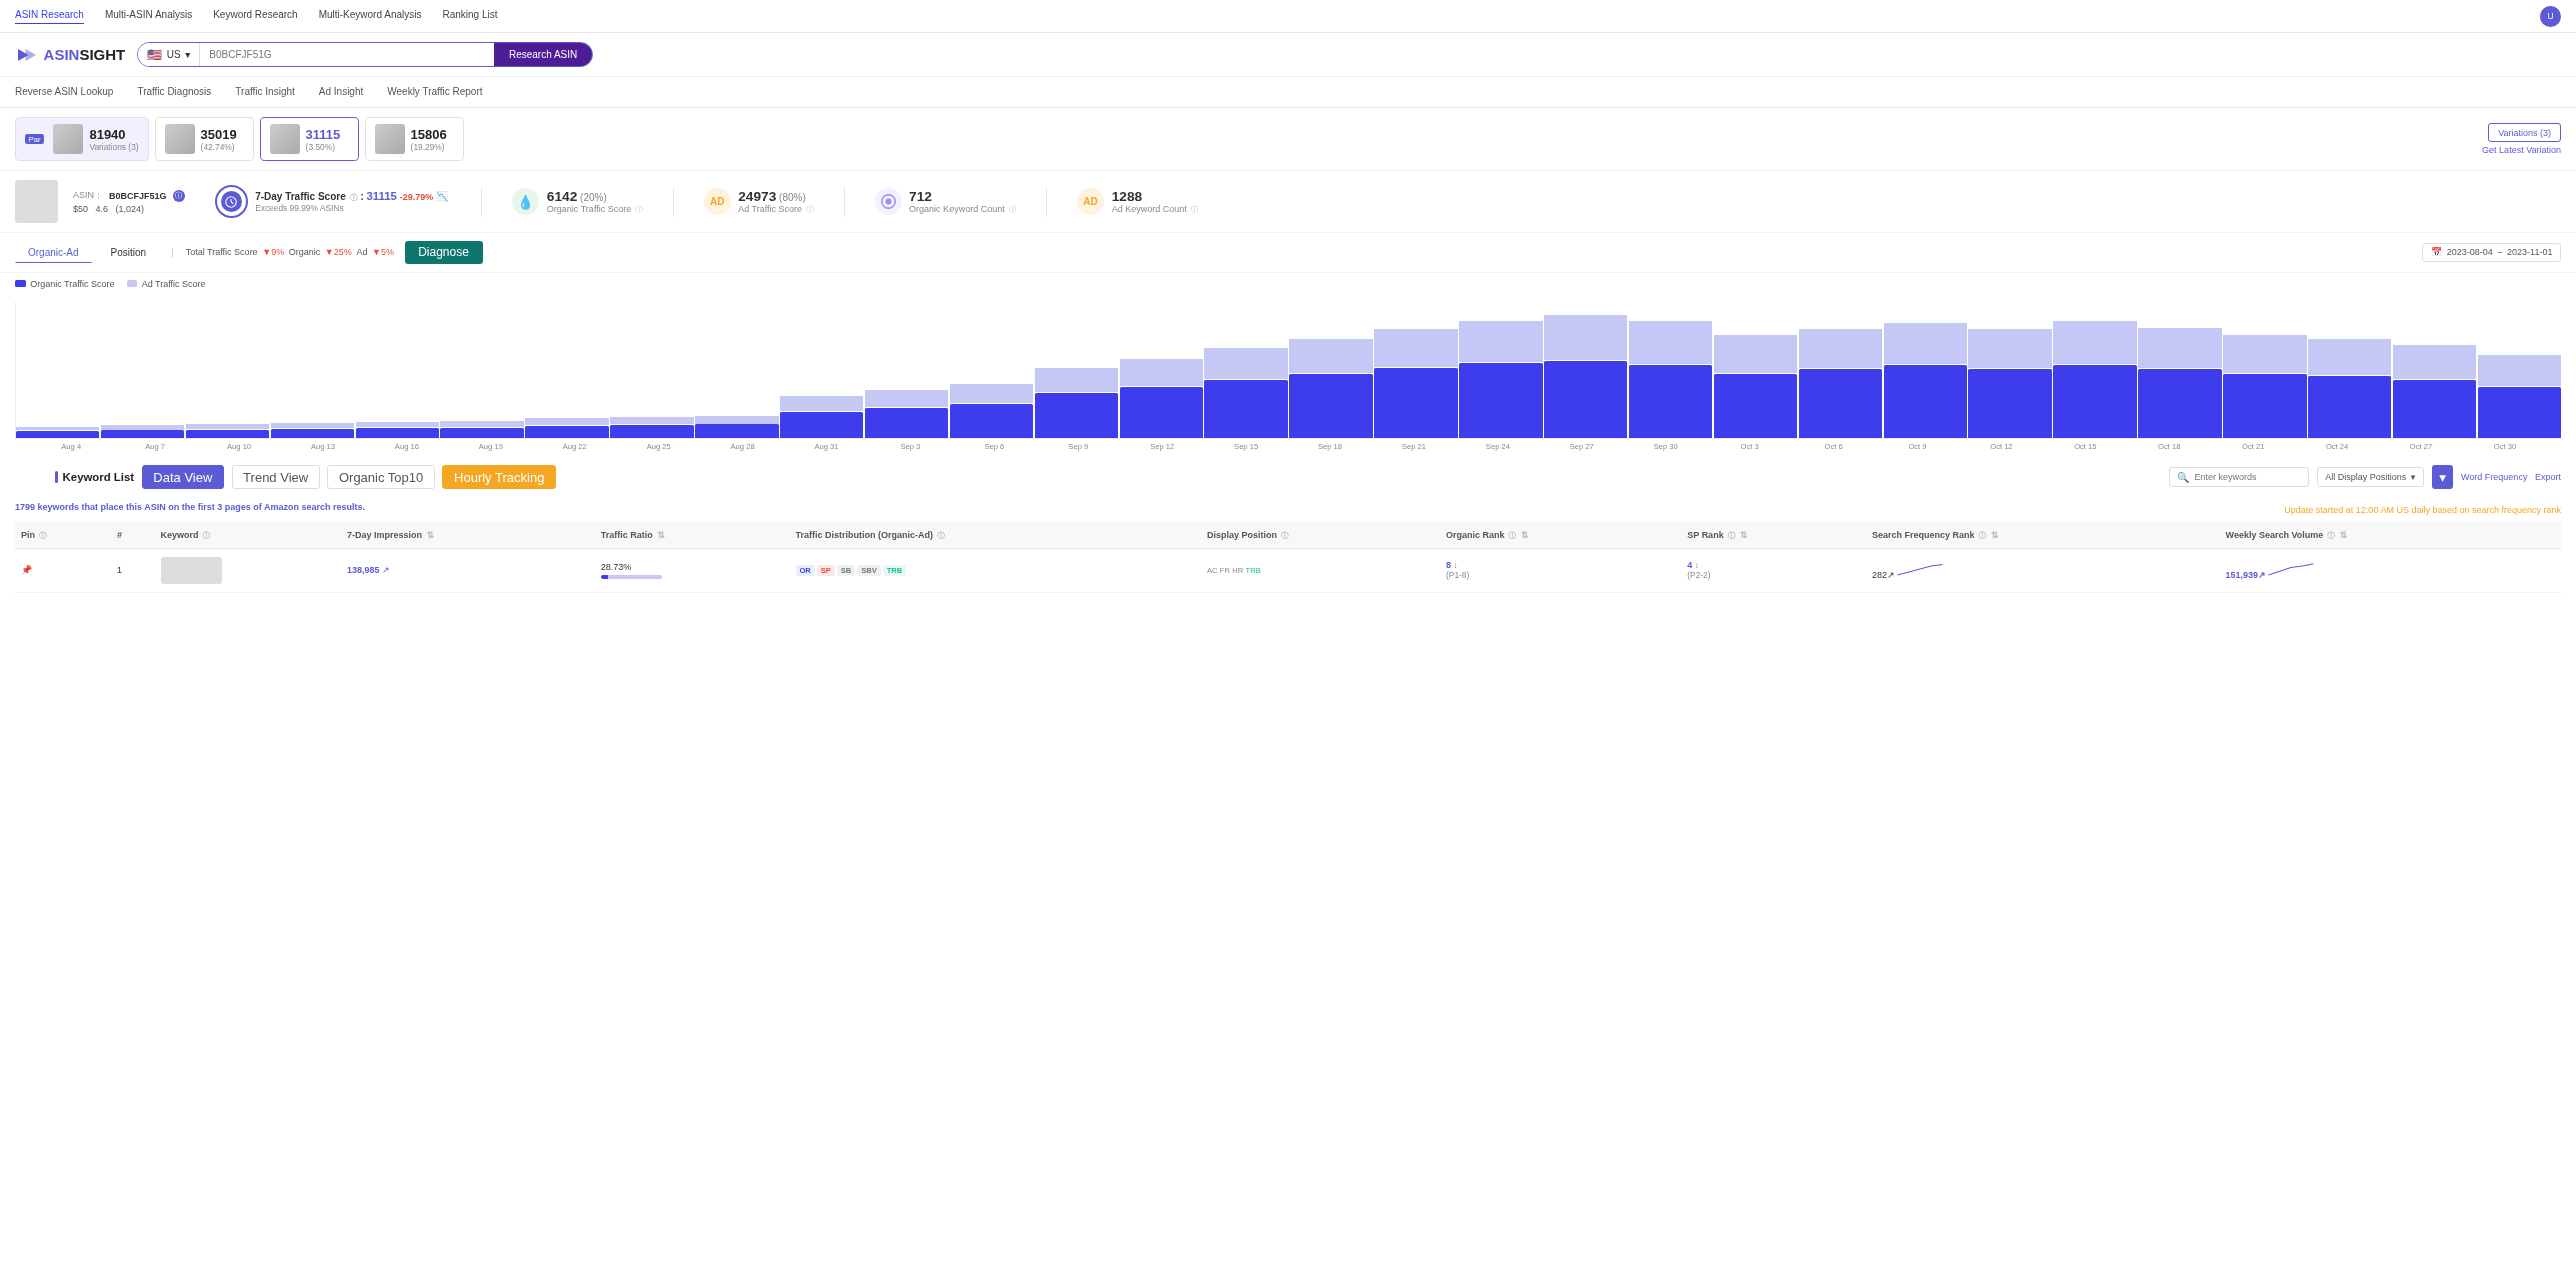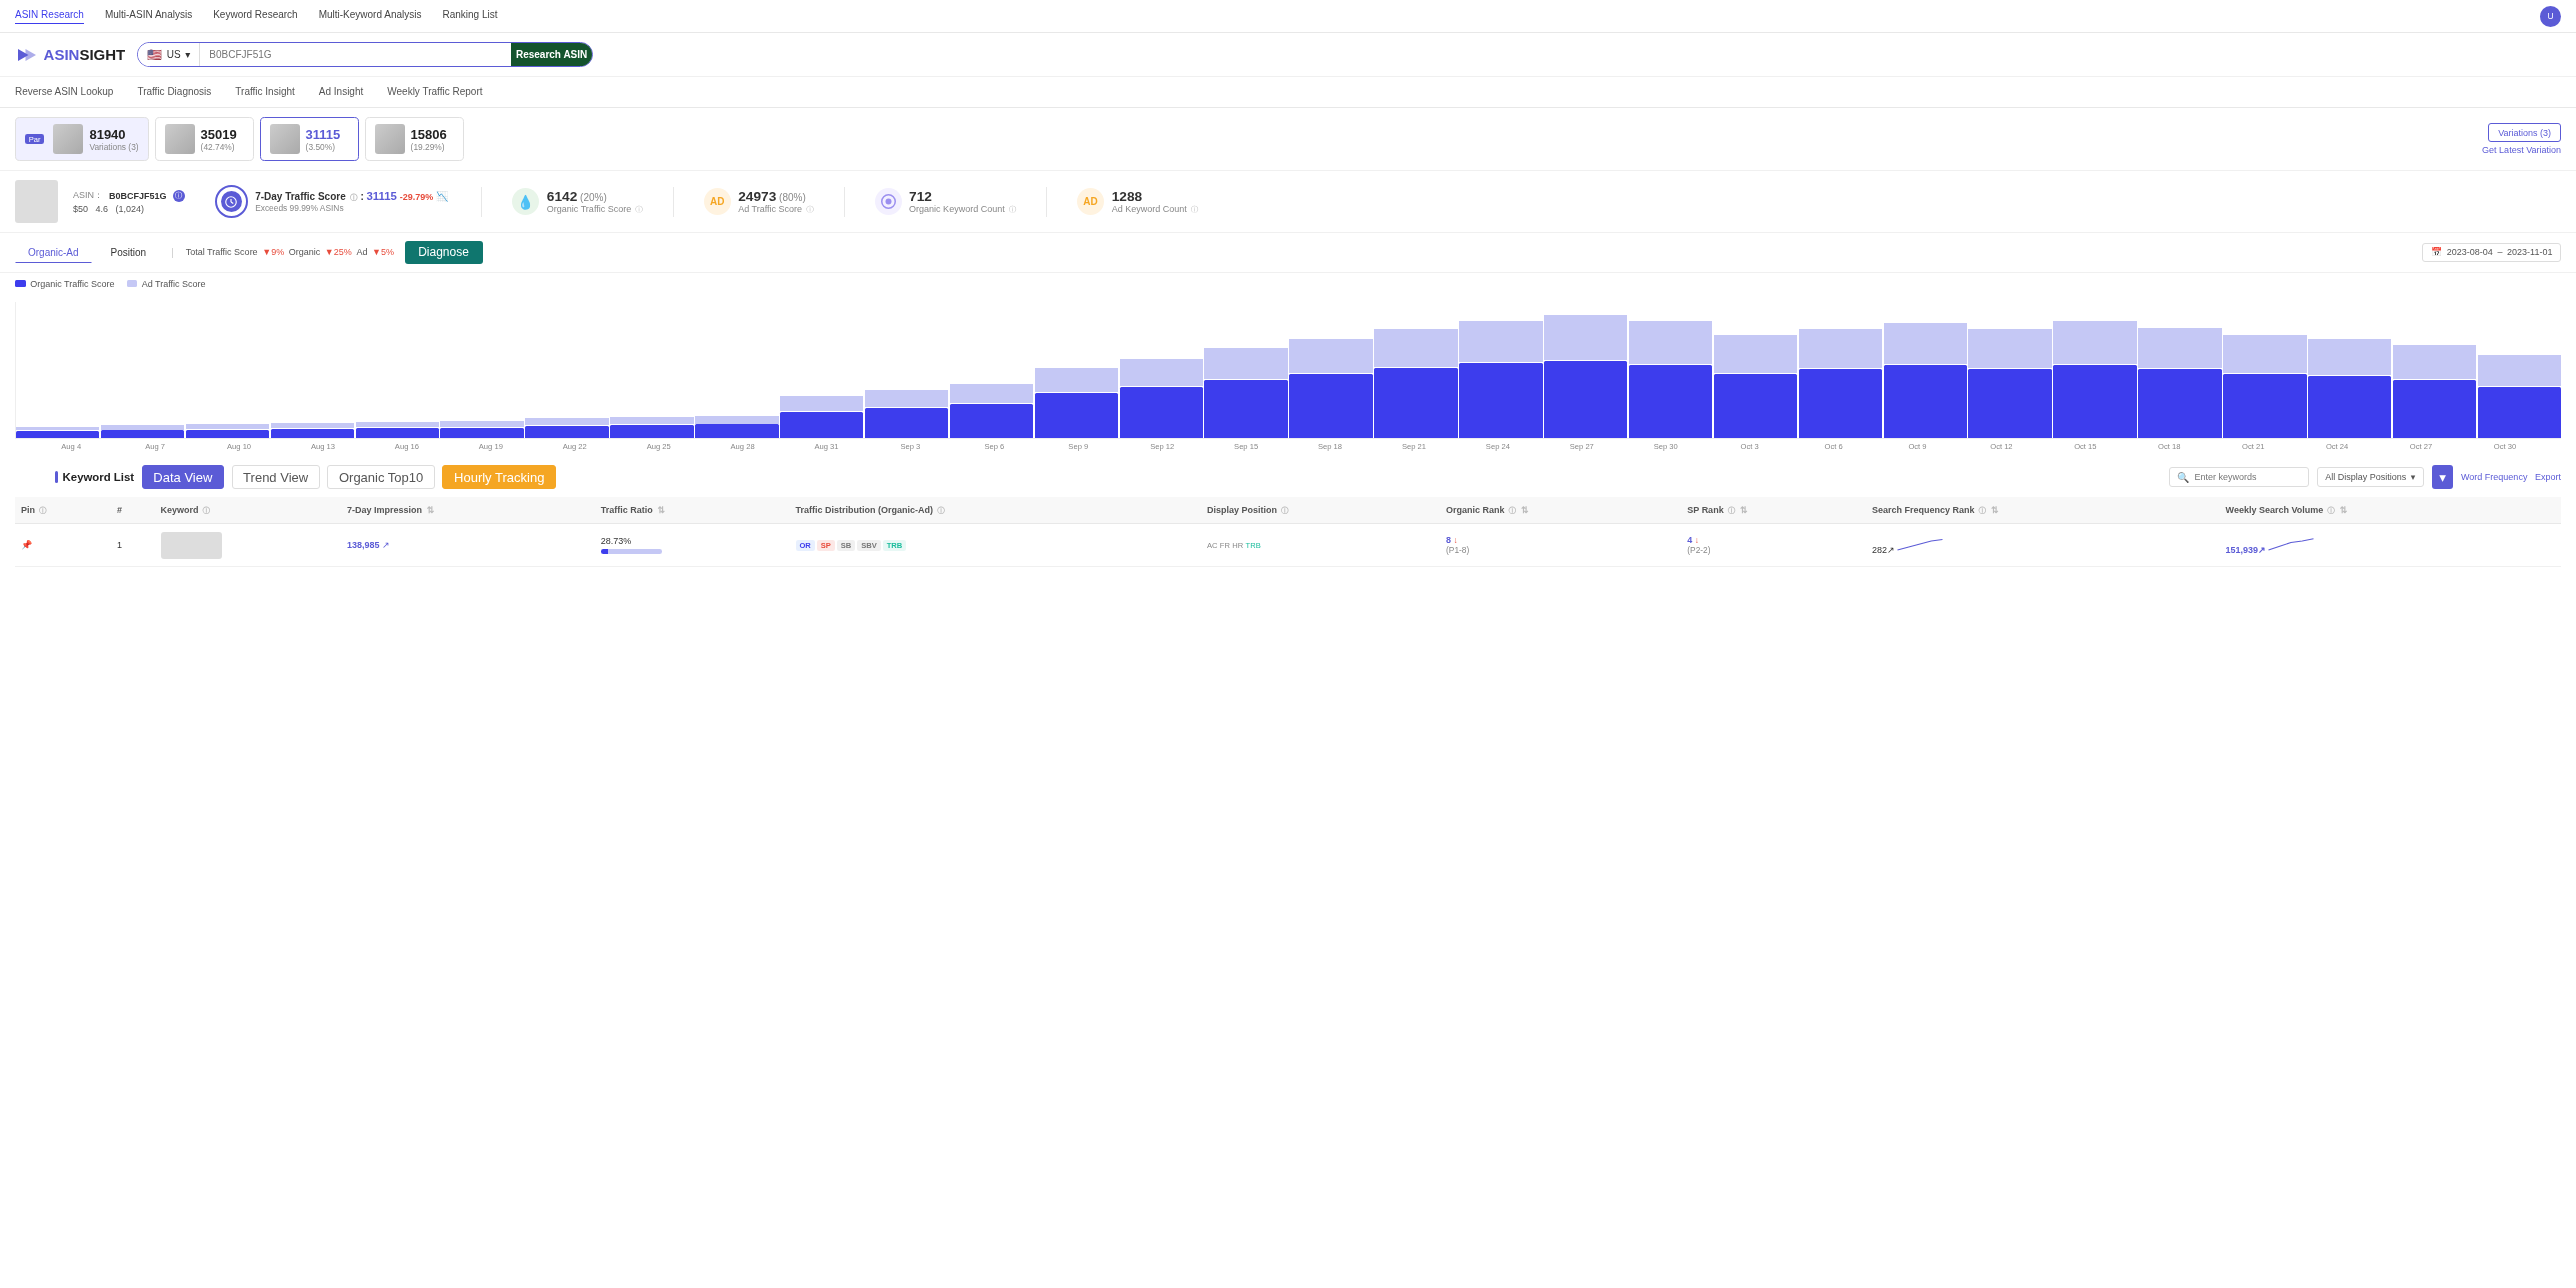--- a/index.html
+++ b/index.html
@@ -13,21 +13,21 @@
     .user-avatar { width: 21px; height: 21px; border-radius: 50%; background: #5b5bd6; display: flex; align-items: center; justify-content: center; color: #fff; font-size: 8.4px; }
 
     
     .header { display: flex; align-items: center; padding: 9px 15px; gap: 12px; border-bottom: 0.8px solid #f0f0f0; }
     .logo { display: flex; align-items: center; gap: 4.6px; }
     .logo-icon { width: 24px; height: 24px; }
     .search-bar { display: flex; align-items: center; border: 1.5px solid #5b5bd6; border-radius: 18px; overflow: hidden; flex: 1; max-width: 456px; }
     .country-select { display: flex; align-items: center; gap: 4.6px; padding: 4.6px 9px; border-right: 0.8px solid #ddd; cursor: pointer; font-size: 10px; background: #fff; }
     .flag { font-size: 12px; }
     .search-input { flex: 1; border: none; outline: none; padding: 6px 9px; font-size: 10px; color: #999; background: #fff; }
-    .search-btn { background: #14532d; color: #fff; border: none; padding: 6px 5px; font-size: 10px; cursor: pointer; white-space: nowrap; font-weight: bold; }
+    .search-btn { background: #4c1d95; color: #fff; border: none; padding: 6px 15px; font-size: 10px; cursor: pointer; white-space: nowrap; }
 
     
     .sub-tabs { display: flex; align-items: center; padding: 0 15px; border-bottom: 0.8px solid #e8e8e8; }
     .sub-tab { padding: 9px 12px; font-size: 10px; color: #555; cursor: pointer; border-bottom: 1.5px solid transparent; }
     .sub-tab:first-child { padding-left: 0; }
 
     
     .variants-section { display: flex; align-items: center; padding: 9px 15px; gap: 6px; border-bottom: 0.8px solid #f0f0f0; }
     .variant-card { display: flex; align-items: center; gap: 6px; padding: 6px 9px; border: 0.8px solid #e0e0e0; border-radius: 4.6px; cursor: pointer; min-width: 99px; }
     .variant-card.active { border: 1.5px solid #5b5bd6; }
@@ -531,20 +531,31 @@
     </div>
 
     <button class="dropdown-btn">
       <span>▾</span>
     </button>
 
     <button class="word-freq-btn">Word Frequency</button>
     <button class="export-btn">Export</button>
   </div>
 
+  <div class="info-row">
+    <div class="info-text">
+      <span>1799</span>
+      <span>keywords that place this ASIN on the first 3 pages of Amazon search results.</span>
+    </div>
+    <div class="update-text">
+      <span>Update started at</span>
+      <span style="color:#f5a623;">12:00 AM US</span>
+      <span>daily based on search frequency rank</span>
+    </div>
+  </div>
 
   <table class="keyword-table">
     <thead>
       <tr>
         <th>
           <span>Pin</span>
           <span class="help-icon">ⓘ</span>
         </th>
         <th>#</th>
         <th>

